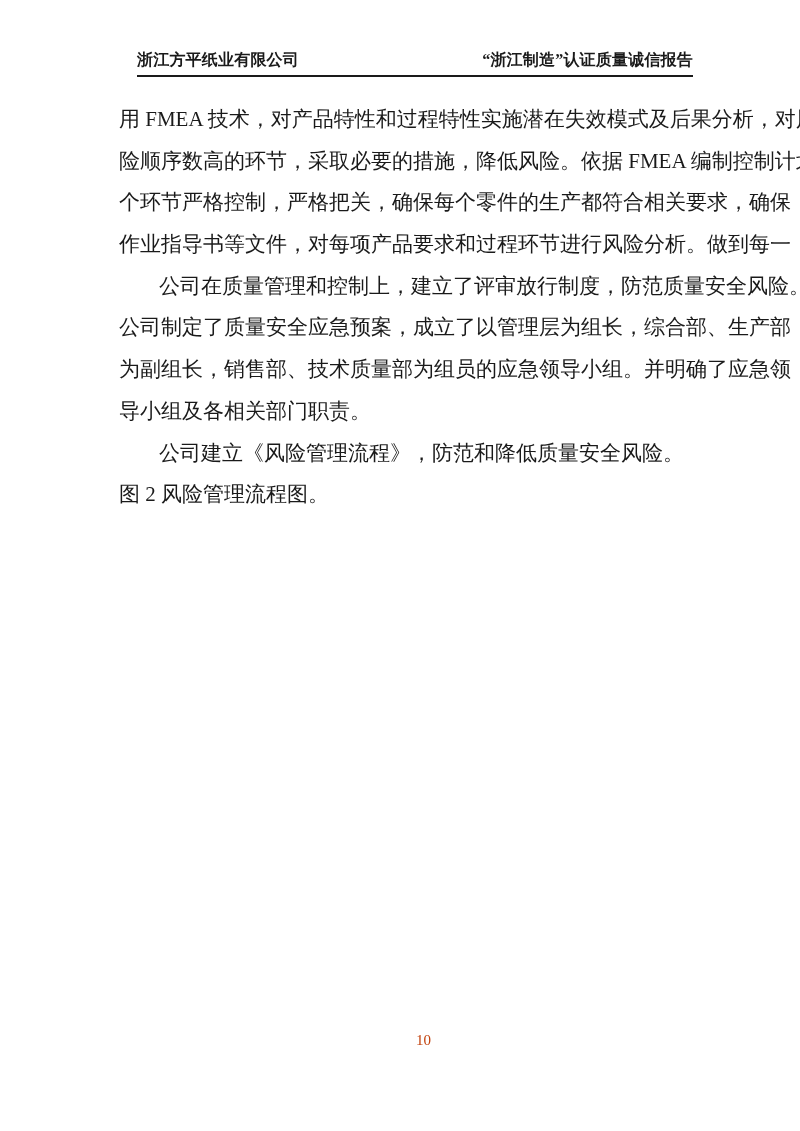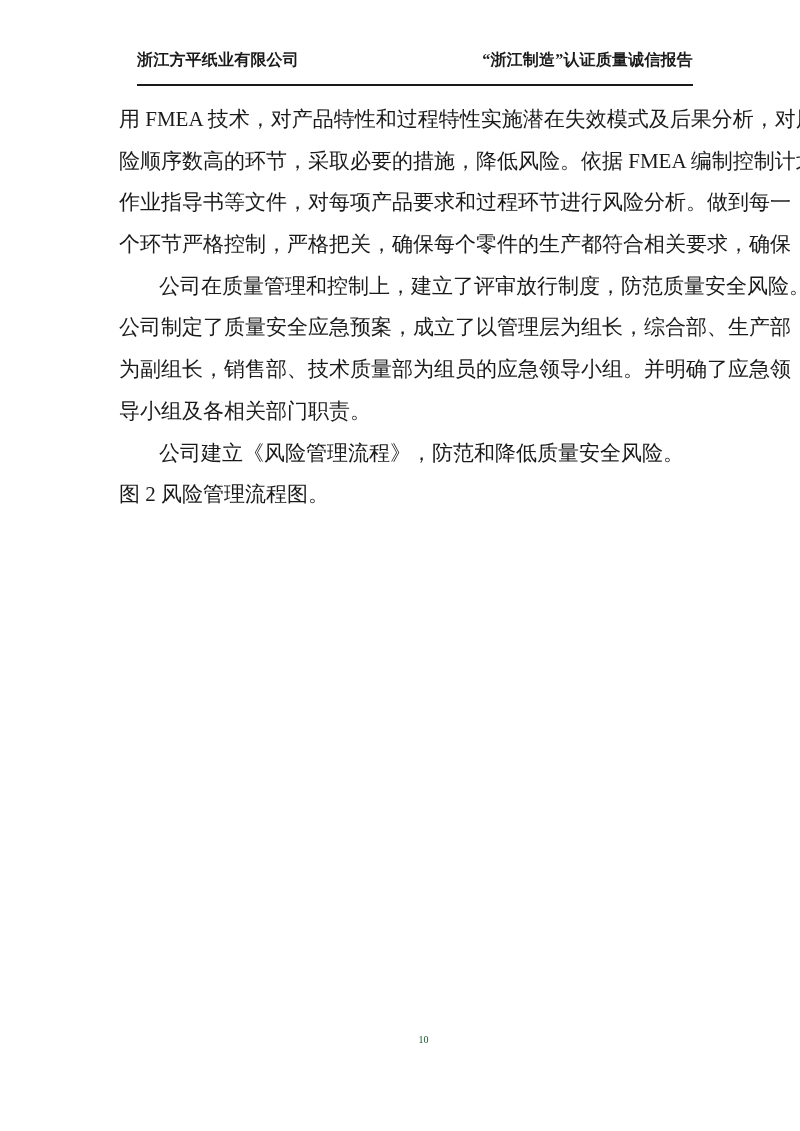--- a/index.html
+++ b/index.html
@@ -21,21 +21,21 @@
     left: 137px;
     top: 50px;
     width: 556px;
     display: flex;
     justify-content: space-between;
     align-items: flex-end;
     font-size: 16px;
     font-weight: bold;
     letter-spacing: 0.2px;
     border-bottom: 2px solid #1a1a1a;
-    padding-bottom: 13px;
+    padding-bottom: 4px;
     white-space: nowrap;
   }
   .doc-body {
     position: absolute;
     left: 119px;
     top: 99px;
     width: 609px;
     font-size: 21px;
     line-height: 41.7px;
   }
@@ -55,41 +55,41 @@
   .para-center .line {
     text-align: left;
     padding-right: 93px;
   }
   .footer {
     position: absolute;
     left: 119px;
     top: 1030px;
     width: 609px;
     text-align: center;
-    font-size: 10px;
+    font-size: 15px;
     line-height: 20px;
-    color: #14532d;
+    color: #c2410c;
   }
 </style>
 </head>
 <body>
 
 <div class="page">
 
   <div class="header">
     <span>浙江方平纸业有限公司</span>
     <span>“浙江制造”认证质量诚信报告</span>
   </div>
 
   <div class="doc-body" id="body-container">
       <div class="para">
         <div class="line">用 FMEA 技术，对产品特性和过程特性实施潜在失效模式及后果分析，对风</div>
         <div class="line">险顺序数高的环节，采取必要的措施，降低风险。依据 FMEA 编制控制计划、</div>
+        <div class="line">个环节严格控制，严格把关，确保每个零件的生产都符合相关要求，确保</div>
         <div class="line">作业指导书等文件，对每项产品要求和过程环节进行风险分析。做到每一</div>
-        <div class="line">个环节严格控制，严格把关，确保每个零件的生产都符合相关要求，确保</div>
       </div>
       <div class="para">
         <div class="line first-indent">公司在质量管理和控制上，建立了评审放行制度，防范质量安全风险。</div>
         <div class="line">公司制定了质量安全应急预案，成立了以管理层为组长，综合部、生产部</div>
         <div class="line">为副组长，销售部、技术质量部为组员的应急领导小组。并明确了应急领</div>
         <div class="line">导小组及各相关部门职责。</div>
       </div>
       <div class="para">
         <div class="line first-indent">公司建立《风险管理流程》，防范和降低质量安全风险。</div>
       </div>

